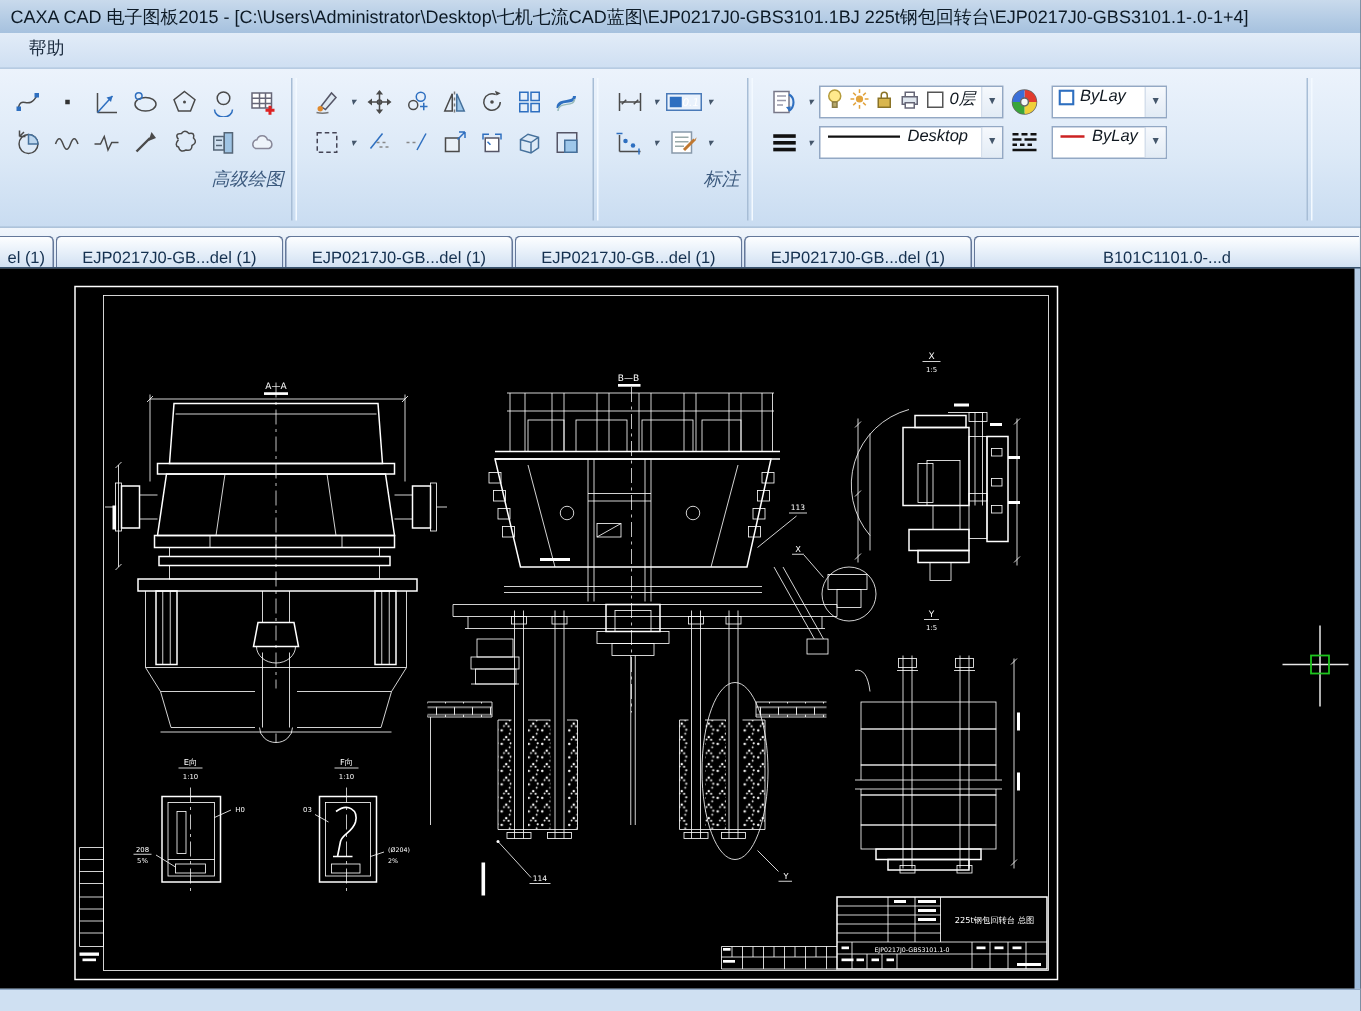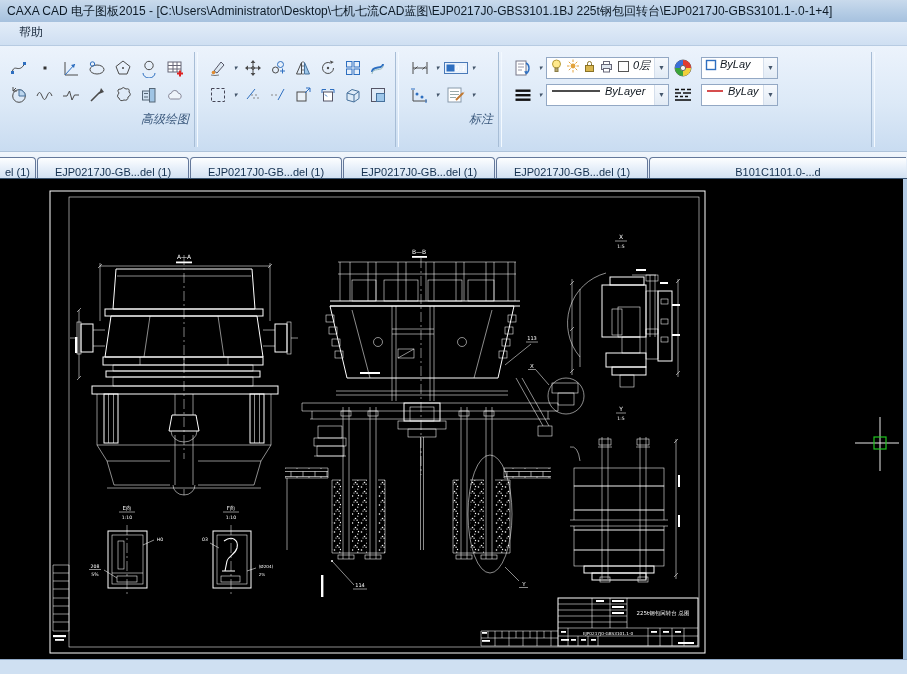--- a/index.html
+++ b/index.html
@@ -378,21 +378,21 @@
               <rect x="2.5" y="13.5" width="15" height="2.4" fill="#111"></rect>
             </svg>
           </span>
         <span class="dd">▾</span>
         <div class="combo w118">
           <span class="mini icon">
               <svg width="52" height="12">
                 <path d="M2 6 H50" stroke="#111" stroke-width="1.5"></path>
               </svg>
             </span>
-          <span>ByLayer</span>
+          <span>Desktop</span>
           <span class="carrow">▼</span>
         </div>
         <span class="tbtn icon">
             <svg width="22" height="20">
               <g stroke="#111" stroke-width="1.6">
                 <path d="M3 4.5 h4 m2 0 h4 m2 0 h4"></path>
                 <path d="M3 8 h6 m2 0 h8"></path>
                 <path d="M3 11.5 h3 m2 0 h3 m2 0 h3"></path>
                 <path d="M3 15 h16"></path>
               </g>

